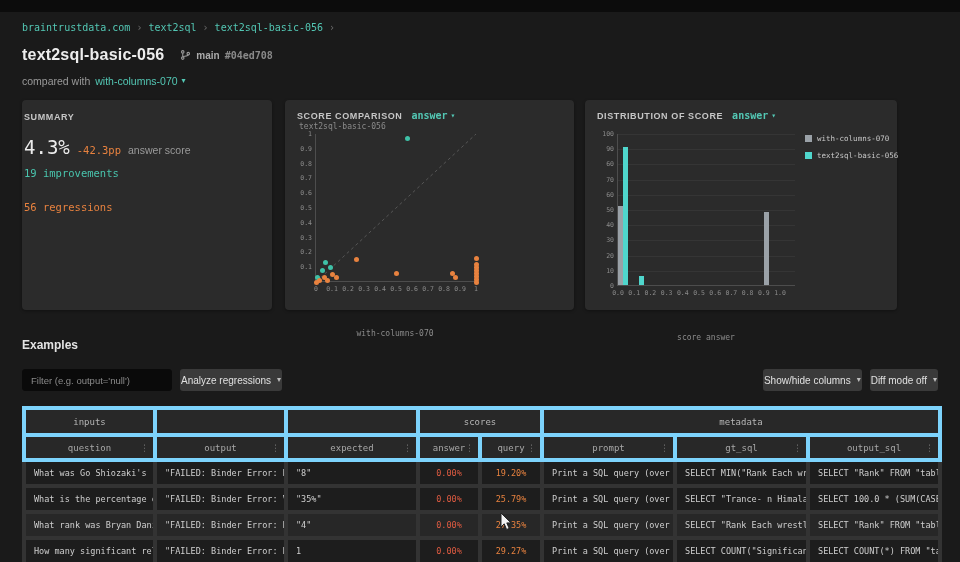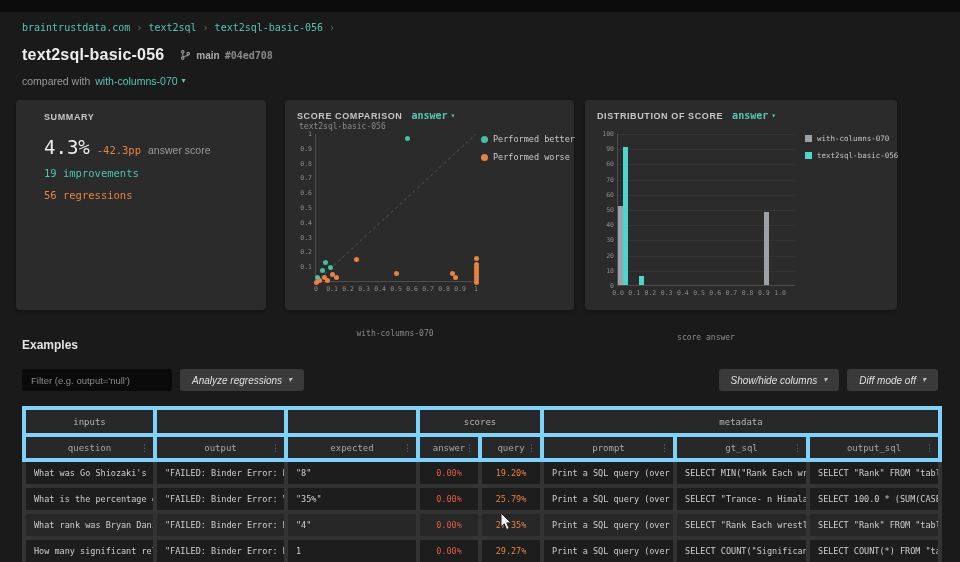--- a/index.html
+++ b/index.html
@@ -16,36 +16,36 @@
   .title-row{position:absolute;left:22px;top:46px;display:flex;align-items:center;gap:16px;}
   .page-title{font-size:16px;font-weight:bold;color:#ededed;letter-spacing:.2px;}
   .branch{display:flex;align-items:center;gap:5px;font-size:10px;color:#ababab;font-weight:bold;}
   .commit{color:#8a8a8a;font-weight:bold;font-family:"DejaVu Sans Mono",monospace;}
 
   .compared-row{position:absolute;left:22px;top:75px;font-size:10.5px;color:#9a9a9a;display:flex;gap:5px;align-items:center;}
   .compare-link{color:#53c7b4;cursor:pointer;display:flex;gap:4px;align-items:center;}
   .caret{font-size:8px;line-height:1;}
 
   .card{position:absolute;top:100px;background:#2b2b2b;border-radius:4px;box-shadow:0 1px 3px rgba(0,0,0,.35);}
-  #card-summary{left:16px;width:250px;height:210px;padding:12px 28px;}
+  #card-summary{left:22px;width:250px;height:210px;padding:12px 2px;}
   #card-comparison{left:285px;width:289px;height:210px;padding:10px 12px;}
   #card-distribution{left:585px;width:312px;height:210px;padding:10px 12px;}
   .card-head{display:flex;align-items:center;gap:9px;}
   .card-title{font-size:9px;font-weight:bold;color:#c6c6c6;letter-spacing:.6px;}
   .metric-select{color:#53c7b4;font-size:10px;font-weight:bold;display:flex;gap:3px;align-items:center;
     font-family:"DejaVu Sans Mono",monospace;cursor:pointer;}
 
   .sum-block{margin-top:14px;}
   .sum-block + .sum-block{margin-top:23px;}
   .sum-score-line{display:flex;align-items:baseline;gap:7px;}
   .sum-score{font-size:19px;color:#ececec;font-family:"DejaVu Sans Mono",monospace;}
   .sum-delta{font-size:10.5px;color:#e8823f;font-family:"DejaVu Sans Mono",monospace;}
   .sum-label{font-size:10.5px;color:#9a9a9a;}
   .sum-imp{font-size:10.5px;color:#49c4ad;font-family:"DejaVu Sans Mono",monospace;margin-top:9px;cursor:pointer;}
-  .sum-reg{font-size:10.5px;color:#e8823f;font-family:"DejaVu Sans Mono",monospace;margin-top:10px;cursor:pointer;}
+  .sum-reg{font-size:10.5px;color:#e8823f;font-family:"DejaVu Sans Mono",monospace;margin-top:22px;cursor:pointer;}
 
   .axis-label{position:absolute;font-size:8px;color:#8b8b8b;font-family:"DejaVu Sans Mono",monospace;}
   .plot{position:absolute;border-left:1px solid #4d4d4d;border-bottom:1px solid #4d4d4d;}
   #sc-plot{left:30px;top:34px;width:160px;height:148px;}
   #dist-plot{left:32px;top:34px;width:178px;height:152px;}
   .tick{position:absolute;font-size:6.5px;color:#8b8b8b;font-family:"DejaVu Sans Mono",monospace;line-height:1;}
   .xtick{transform:translateX(-50%);}
   .ytick{left:-26px;width:22px;text-align:right;}
   .gridline{position:absolute;left:0;width:100%;height:1px;background:rgba(255,255,255,.05);}
   .pt{position:absolute;width:5px;height:5px;border-radius:50%;}
@@ -58,21 +58,21 @@
   .legend-label{font-size:8.5px;color:#c9c9c9;font-family:"DejaVu Sans Mono",monospace;white-space:nowrap;}
   #dist-legend .legend-label{font-size:7.5px;}
   .legend-swatch{width:7px;height:7px;flex:0 0 auto;}
   .legend-swatch.round{border-radius:50%;}
 
   .examples-title{position:absolute;left:22px;top:338px;font-size:12px;font-weight:bold;color:#e3e3e3;}
   .filter-input{position:absolute;left:22px;top:369px;width:150px;height:22px;background:#0a0a0a;border:1px solid #0a0a0a;
     border-radius:3px;color:#ddd;font-size:9.5px;padding:0 8px;font-family:"Liberation Sans",sans-serif;outline:none;}
   .filter-input::placeholder{color:#8a8a8a;}
   .btn{height:22px;background:#3a3a3a;border:none;border-radius:3px;color:#e0e0e0;font-size:10px;
-    display:flex;align-items:center;gap:6px;padding:0 12px;font-family:"Liberation Sans",sans-serif;cursor:pointer;font-style:italic;}
+    display:flex;align-items:center;gap:6px;padding:0 1px;font-family:"Liberation Sans",sans-serif;cursor:pointer;}
   .btn .caret{color:#bdbdbd;}
   #analyze-btn{position:absolute;left:180px;top:369px;}
   .controls-right{position:absolute;right:22px;top:369px;display:flex;gap:8px;}
 
   .table-wrap{position:absolute;left:22px;top:406px;width:916px;}
   table{border-collapse:collapse;width:916px;table-layout:fixed;font-family:"DejaVu Sans Mono",monospace;}
   th,td{border:4px solid #7dd3fc;overflow:hidden;white-space:nowrap;}
   th.group{height:27px;background:#282828;font-size:9px;color:#b5b5b5;font-weight:normal;text-align:center;}
   th.colh{height:25px;background:#282828;font-size:9px;color:#a8a8a8;font-weight:normal;position:relative;text-align:center;cursor:pointer;}
   .colh .menu{position:absolute;right:4px;top:50%;transform:translateY(-50%);color:#777;font-size:9px;}
@@ -186,30 +186,20 @@
         <div class="pt" style="left: 157.5px; top: 145.5px; background: rgb(232, 130, 63);"></div>
         <div class="pt" style="left: 157.5px; top: 142.54px; background: rgb(232, 130, 63);"></div>
         <div class="pt" style="left: 157.5px; top: 139.58px; background: rgb(232, 130, 63);"></div>
         <div class="pt" style="left: 157.5px; top: 136.62px; background: rgb(232, 130, 63);"></div>
         <div class="pt" style="left: 157.5px; top: 133.66px; background: rgb(232, 130, 63);"></div>
         <div class="pt" style="left: 157.5px; top: 130.7px; background: rgb(232, 130, 63);"></div>
         <div class="pt" style="left: 157.5px; top: 127.74px; background: rgb(232, 130, 63);"></div>
         <div class="pt" style="left: 157.5px; top: 121.82px; background: rgb(232, 130, 63);"></div>
       </div>
     <div class="axis-label" style="left:110px;top:229px;transform:translateX(-50%);">with-columns-070</div>
-    <div class="legend" id="sc-legend">
-        <div class="legend-item">
-          <span class="legend-swatch round" style="background: rgb(63, 193, 167);"></span>
-          <span class="legend-label">Performed better</span>
-        </div>
-        <div class="legend-item">
-          <span class="legend-swatch round" style="background: rgb(232, 130, 63);"></span>
-          <span class="legend-label">Performed worse</span>
-        </div>
-      </div>
   </section>
 
   <section class="card" id="card-distribution">
     <div class="card-head">
       <span class="card-title">DISTRIBUTION OF SCORE</span>
       <span class="metric-select">
         <span>answer</span>
         <span class="caret">▾</span>
       </span>
     </div>

